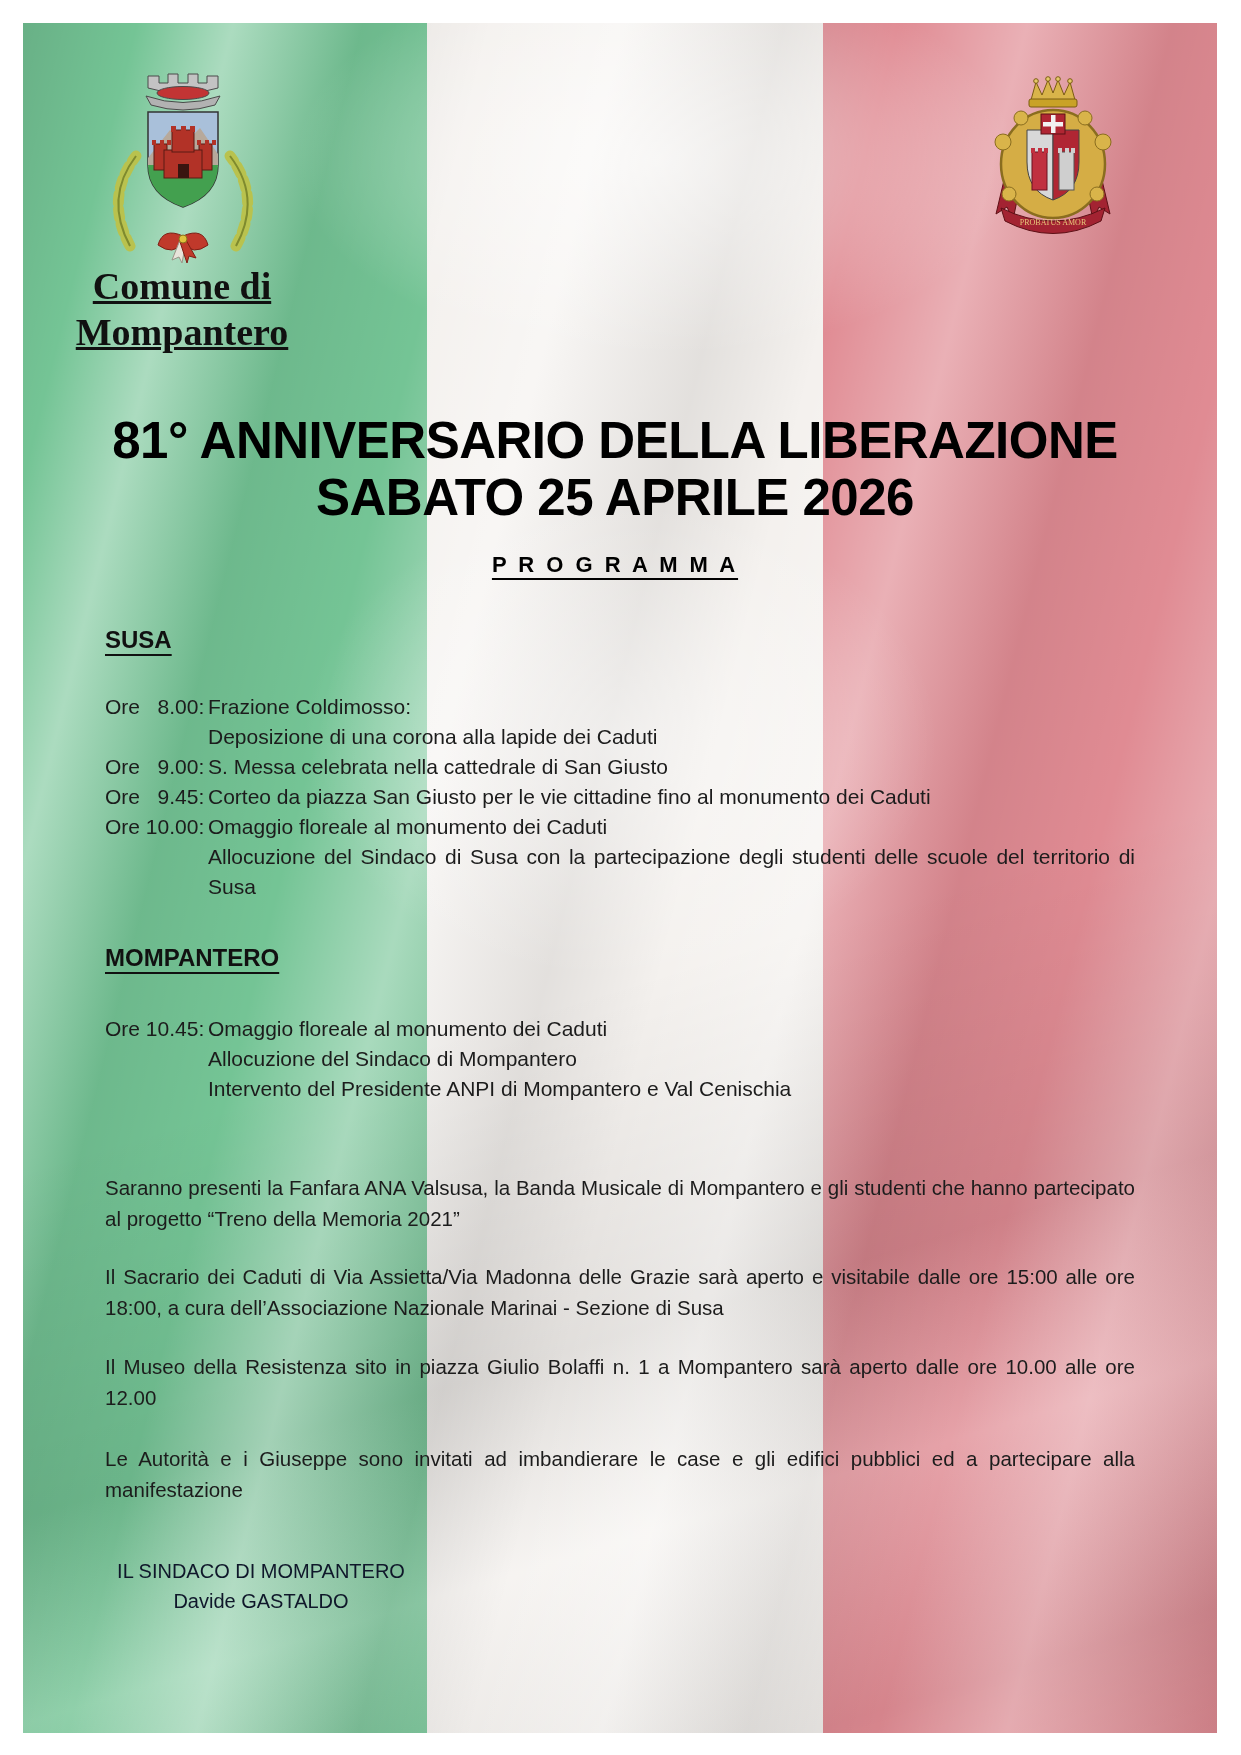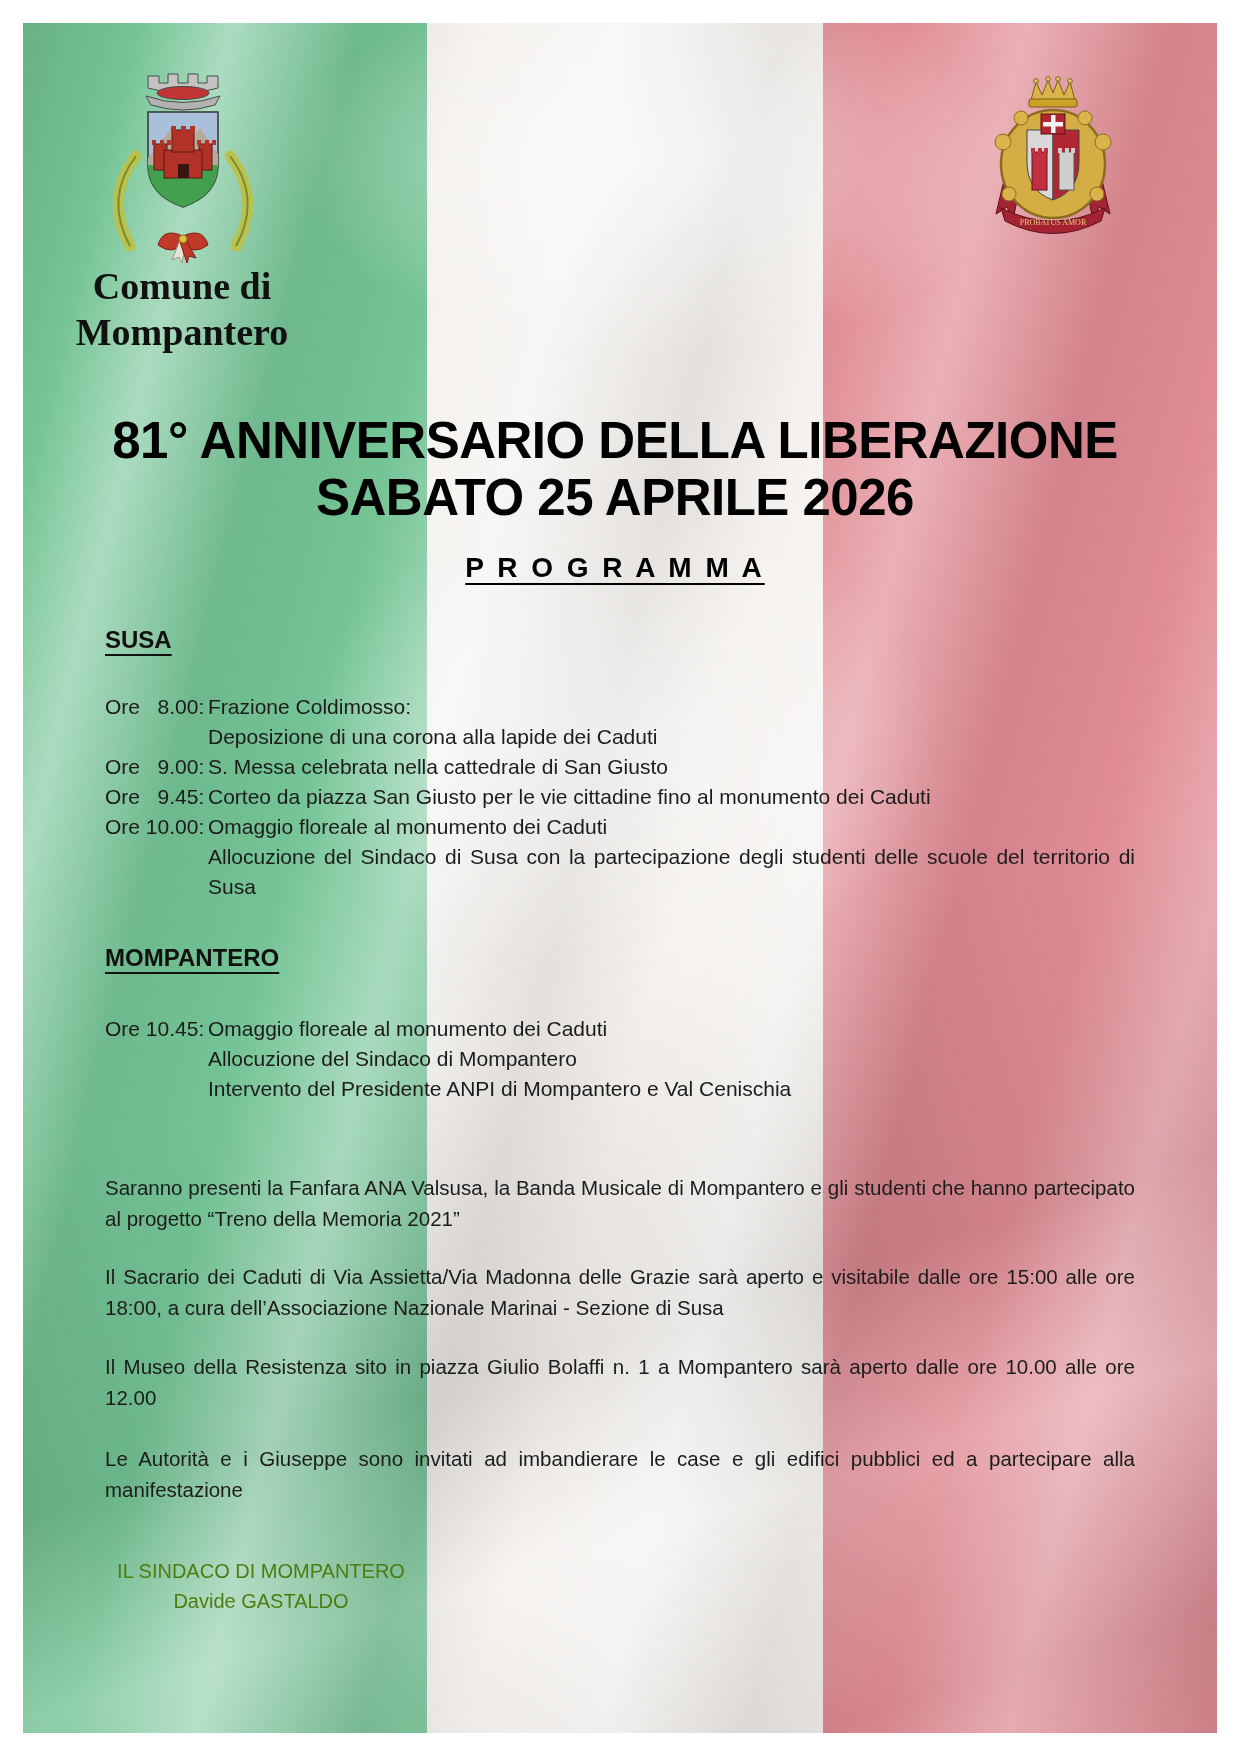--- a/index.html
+++ b/index.html
@@ -31,32 +31,32 @@
         var(--green) 0%, var(--green) 33.8%,
         var(--white) 33.8%, var(--white) 67.0%,
         var(--red) 67.0%, var(--red) 100%);
   }
   .content{position:absolute;inset:0;}
   
   .crest{position:absolute;}
   .crest-left{left:88px;top:70px;}
   .crest-right{left:983px;top:72px;}
   .caption{position:absolute;text-align:center;font-family:"Liberation Serif", serif;font-weight:bold;color:#111;}
-  .caption-left{left:42px;top:263px;width:280px;font-size:38px;line-height:46px;}
+  .caption-left{left:42px;top:263px;width:280px;font-size:38px;line-height:46px;text-decoration:underline;}
   .caption-right{left:952px;top:260px;width:200px;font-size:35px;line-height:36px;}
   
   .title{
     position:absolute;left:105px;top:412px;width:1020px;
     text-align:center;font-weight:bold;color:#000;
     font-size:51px;line-height:57px;letter-spacing:-0.5px;
   }
   .programma{
     position:absolute;left:105px;top:552px;width:1020px;
     text-align:center;font-weight:bold;color:#000;
-    font-size:28px;letter-spacing:3px;
+    font-size:22px;letter-spacing:3px;
     text-decoration:underline;text-decoration-thickness:2px;text-underline-offset:6px;
   }
   .section-heading{
     position:absolute;left:105px;
     font-size:24px;font-weight:bold;color:#111;
     text-decoration:underline;text-decoration-thickness:2px;text-underline-offset:6px;
   }
   .susa-heading{top:626px;}
   .mompantero-heading{top:944px;}
   
@@ -67,21 +67,21 @@
   .time{flex:none;width:103px;white-space:pre;}
   .desc{flex:1;}
   .desc.justify{text-align:justify;}
   
   .para{position:absolute;left:105px;width:1030px;font-size:20.5px;line-height:31px;text-align:justify;color:#1c1c1c;}
   .para-1{top:1172px;}
   .para-2{top:1261px;}
   .para-3{top:1351px;}
   .para-4{top:1443px;}
   
-  .signature{position:absolute;top:1556px;width:330px;text-align:center;font-size:20px;line-height:30px;color:#4d7c0f;}
+  .signature{position:absolute;top:1556px;width:330px;text-align:center;font-size:20px;line-height:30px;color:#0f172a;}
   .signature-left{left:96px;}
   .signature-right{left:792px;}
 </style>
 </head>
 <body>
 
 <div class="page" id="page-root" style="--green: #74c495; --white: #f4f1ee; --red: #e08b93;">
   <div class="flag"></div>
 
   <div class="content">

